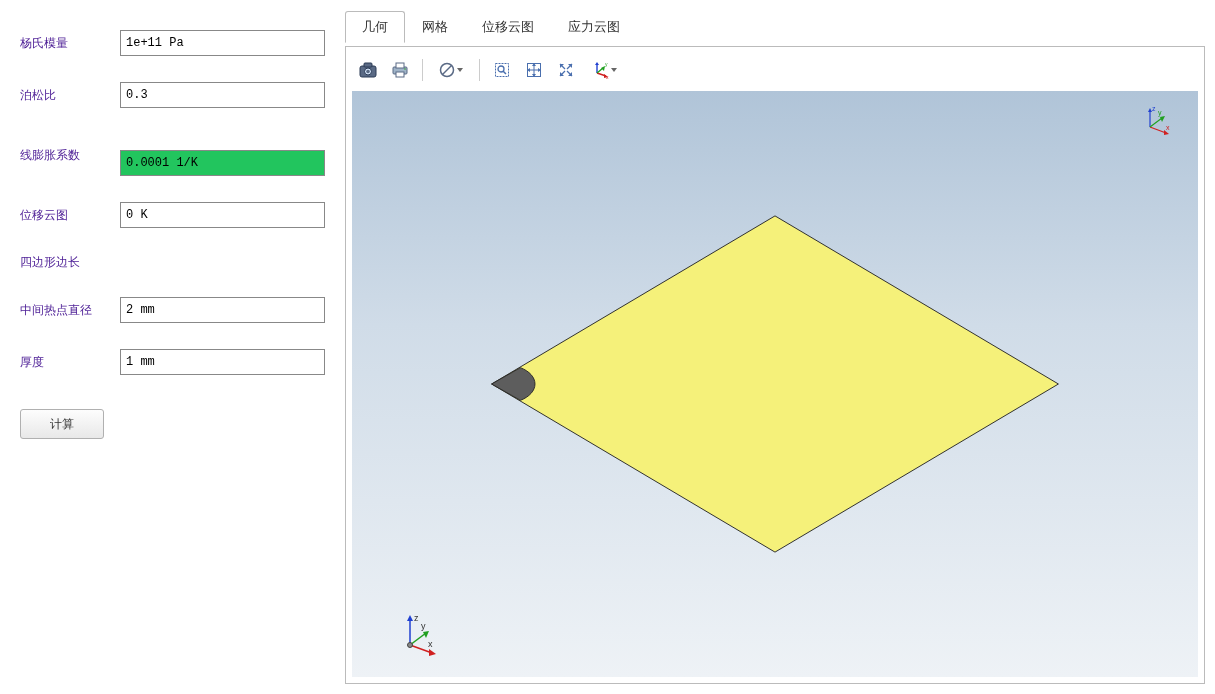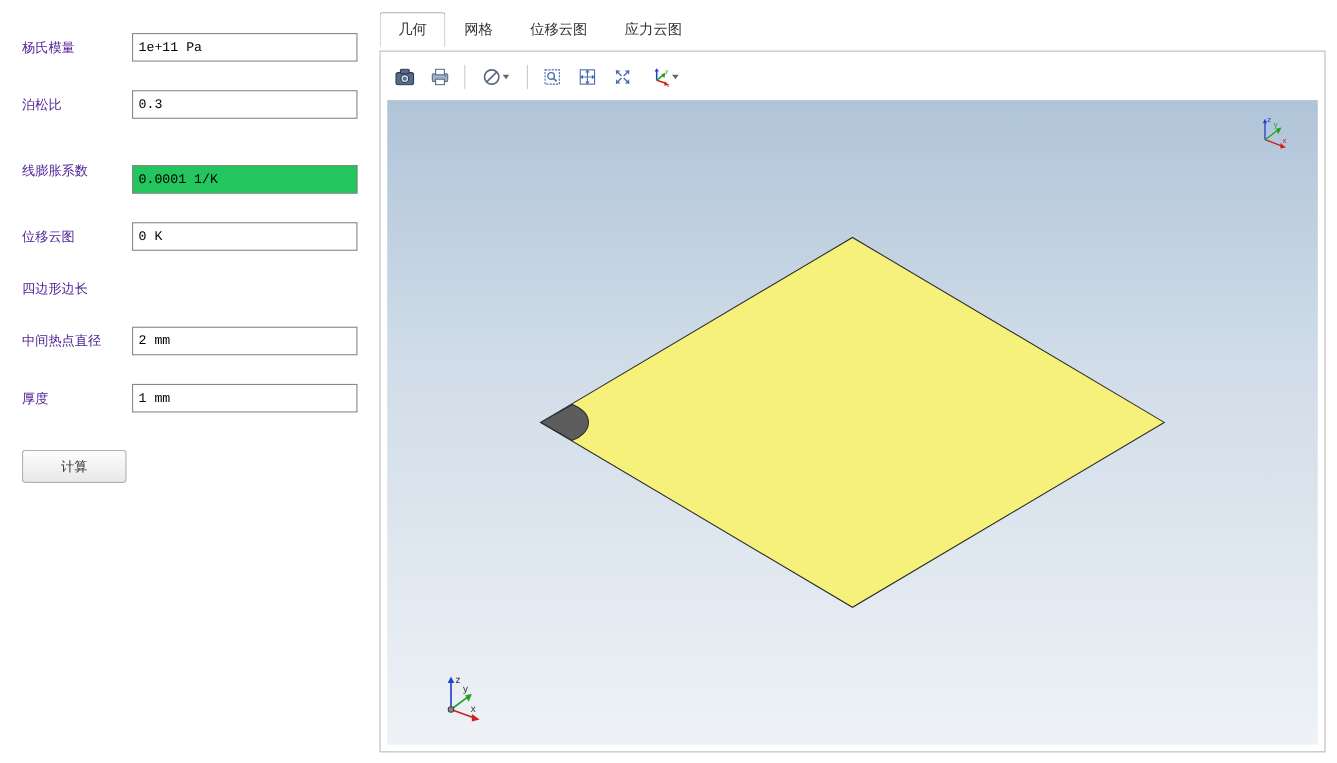--- a/index.html
+++ b/index.html
@@ -39,21 +39,21 @@
       font-family: "Courier New", monospace;
       font-size: 12px;
       background: #fff;
       outline: none;
     }
     .form-input.highlighted {
       background: #22c55e;
       margin-top: 16px;
     }
     .calc-button {
-      width: 95px;
+      width: 84px;
       height: 30px;
       margin-top: 8px;
       background: linear-gradient(to bottom, #fdfdfd, #e8e8e8);
       border: 1px solid #b0b0b0;
       border-radius: 3px;
       font-size: 12px;
       color: #333;
       cursor: pointer;
       font-family: inherit;
     }

